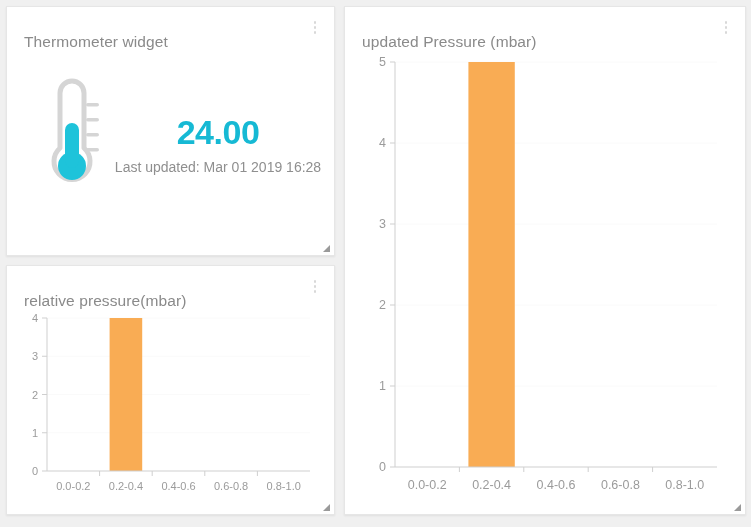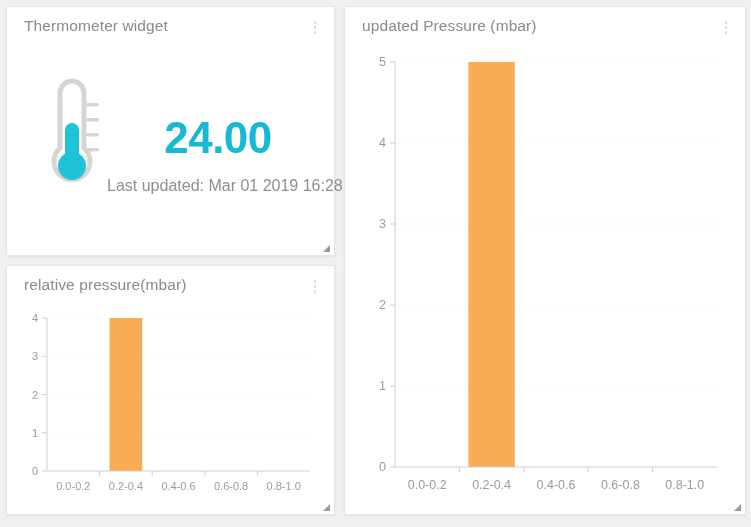--- a/index.html
+++ b/index.html
@@ -34,21 +34,21 @@
   #card-absolute    { left: 344px; top: 6px;   width: 402px; height: 509px; }
   #card-relative    { left: 6px;   top: 265px; width: 329px; height: 250px; }
 
   .card-header {
     position: relative;
     height: 40px;
   }
   .card-title {
     position: absolute;
     left: 17px;
-    top: 10px;
+    top: 26px;
     font-size: 15.5px;
     color: #8a8a8a;
     font-weight: 400;
     letter-spacing: 0.1px;
     white-space: nowrap;
   }
   .menu-dots {
     position: absolute;
     right: 13px;
     top: 14px;
@@ -95,29 +95,29 @@
     top: 28px;
   }
   .thermo-readout {
     position: absolute;
     left: 100px;
     top: 68px;
     width: 222px;
     text-align: center;
   }
   .thermo-value {
-    font-size: 44px;
+    font-size: 34px;
     font-weight: bold;
     color: #16b9d4;
     line-height: 1.05;
     letter-spacing: -0.5px;
   }
   .thermo-updated {
-    margin-top: 16px;
-    font-size: 16px;
+    margin-top: 8px;
+    font-size: 14px;
     color: #8f8f8f;
     white-space: nowrap;
   }
 
   
   .chart {
     position: absolute;
     left: 0;
     top: 40px;
     right: 0;

